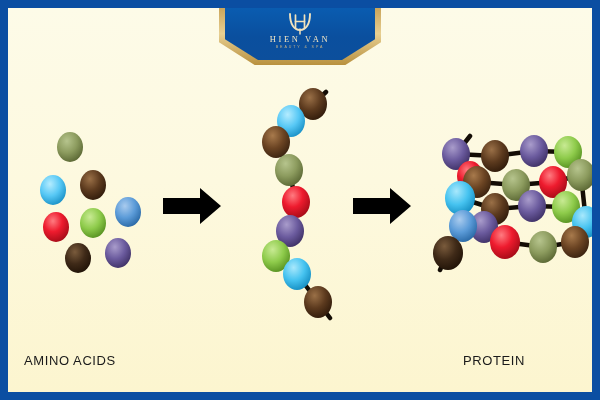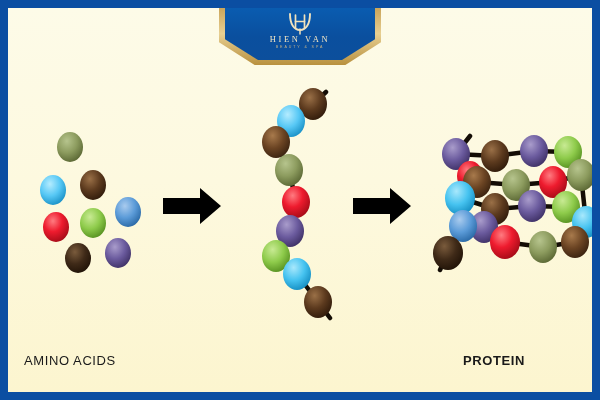--- a/index.html
+++ b/index.html
@@ -97,21 +97,21 @@
   .caption {
     position: absolute;
     color: #1a1a1a;
     font-size: 13px;
     letter-spacing: 0.6px;
     font-family: "Liberation Sans", sans-serif;
     white-space: nowrap;
   }
   #cap-amino { left: 16px;  top: 345px; }
   #cap-pep   { left: 244px; top: 345px; }
-  #cap-pro   { left: 455px; top: 345px; font-weight: bold; }
+  #cap-pro   { left: 455px; top: 345px; }
 </style>
 </head>
 <body>
 
 <div class="frame">
   <div class="canvas">
 
     <div class="banner-gold"></div>
     <div class="banner"></div>
 

